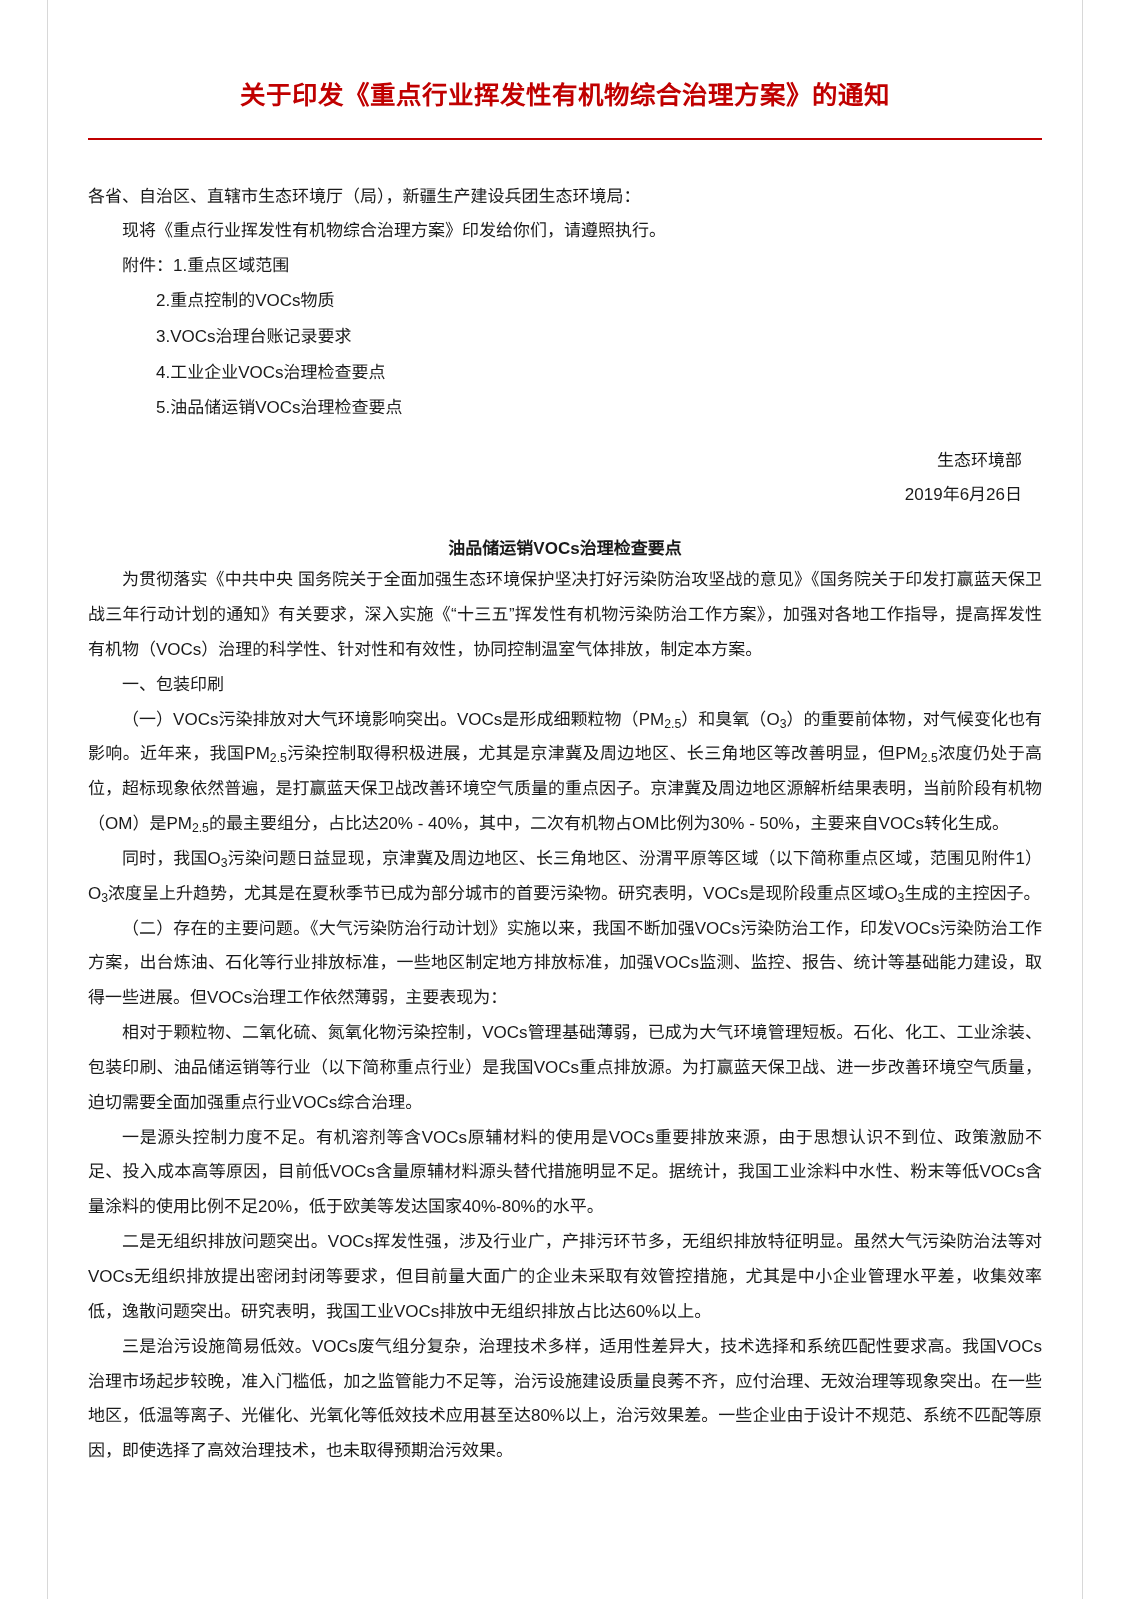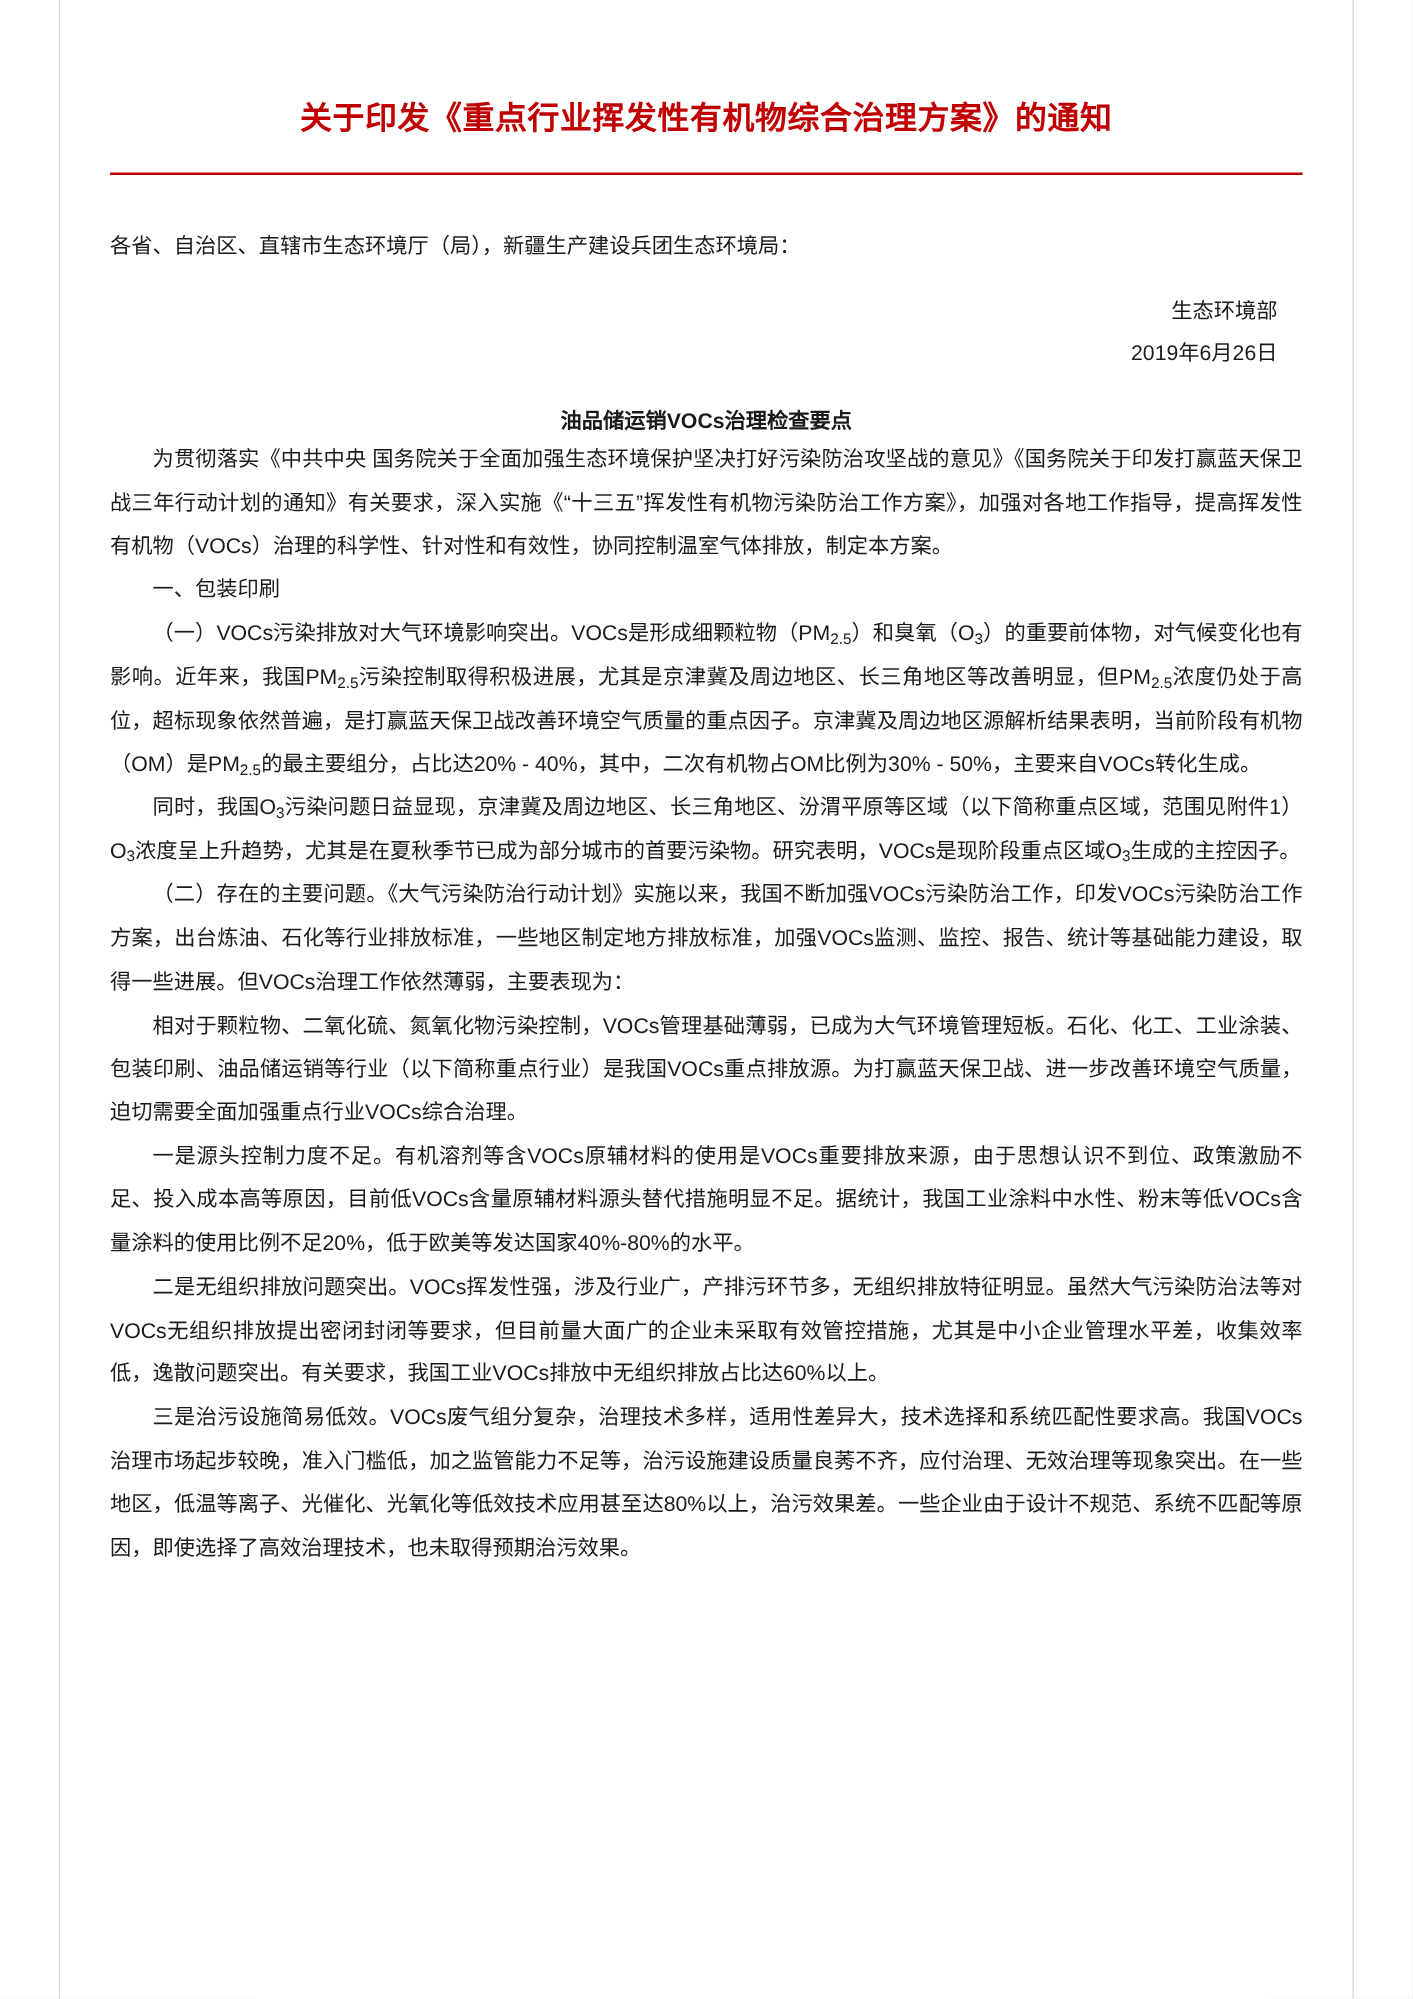--- a/index.html
+++ b/index.html
@@ -106,34 +106,42 @@
   <div class="edge-rule-left"></div>
   <div class="edge-rule-right"></div>
 
   <div class="content">
 
     <div class="doc-title">关于印发《重点行业挥发性有机物综合治理方案》的通知</div>
     <hr class="title-rule">
 
     <div class="body-text p-top">各省、自治区、直辖市生态环境厅（局），新疆生产建设兵团生态环境局：</div>
 
+    <div class="body-text indent2">现将《重点行业挥发性有机物综合治理方案》印发给你们，请遵照执行。</div>
 
+    <div class="body-text attach-list">
+      <p class="indent2">附件：1.重点区域范围</p>
+      <p class="indent3">2.重点控制的VOCs物质</p>
+      <p class="indent3">3.VOCs治理台账记录要求</p>
+      <p class="indent3">4.工业企业VOCs治理检查要点</p>
+      <p class="indent3">5.油品储运销VOCs治理检查要点</p>
+    </div>
 
     <div class="signature">生态环境部</div>
     <div class="signature" style="margin-top:0">2019年6月26日</div>
 
     <div class="section-heading">油品储运销VOCs治理检查要点</div>
 
     <p class="para">为贯彻落实《中共中央 国务院关于全面加强生态环境保护坚决打好污染防治攻坚战的意见》《国务院关于印发打赢蓝天保卫战三年行动计划的通知》有关要求，深入实施《“十三五”挥发性有机物污染防治工作方案》，加强对各地工作指导，提高挥发性有机物（VOCs）治理的科学性、针对性和有效性，协同控制温室气体排放，制定本方案。</p>
     <p class="para">一、包装印刷</p>
 
     <p class="para">（一）VOCs污染排放对大气环境影响突出。VOCs是形成细颗粒物（PM<sub>2.5</sub>）和臭氧（O<sub>3</sub>）的重要前体物，对气候变化也有影响。近年来，我国PM<sub>2.5</sub>污染控制取得积极进展，尤其是京津冀及周边地区、长三角地区等改善明显，但PM<sub>2.5</sub>浓度仍处于高位，超标现象依然普遍，是打赢蓝天保卫战改善环境空气质量的重点因子。京津冀及周边地区源解析结果表明，当前阶段有机物（OM）是PM<sub>2.5</sub>的最主要组分，占比达20% - 40%，其中，二次有机物占OM比例为30% - 50%，主要来自VOCs转化生成。</p>
 
     <p class="para">同时，我国O<sub>3</sub>污染问题日益显现，京津冀及周边地区、长三角地区、汾渭平原等区域（以下简称重点区域，范围见附件1）O<sub>3</sub>浓度呈上升趋势，尤其是在夏秋季节已成为部分城市的首要污染物。研究表明，VOCs是现阶段重点区域O<sub>3</sub>生成的主控因子。</p>
 
     <p class="para">（二）存在的主要问题。《大气污染防治行动计划》实施以来，我国不断加强VOCs污染防治工作，印发VOCs污染防治工作方案，出台炼油、石化等行业排放标准，一些地区制定地方排放标准，加强VOCs监测、监控、报告、统计等基础能力建设，取得一些进展。但VOCs治理工作依然薄弱，主要表现为：</p>
     <p class="para">相对于颗粒物、二氧化硫、氮氧化物污染控制，VOCs管理基础薄弱，已成为大气环境管理短板。石化、化工、工业涂装、包装印刷、油品储运销等行业（以下简称重点行业）是我国VOCs重点排放源。为打赢蓝天保卫战、进一步改善环境空气质量，迫切需要全面加强重点行业VOCs综合治理。</p>
     <p class="para">一是源头控制力度不足。有机溶剂等含VOCs原辅材料的使用是VOCs重要排放来源，由于思想认识不到位、政策激励不足、投入成本高等原因，目前低VOCs含量原辅材料源头替代措施明显不足。据统计，我国工业涂料中水性、粉末等低VOCs含量涂料的使用比例不足20%，低于欧美等发达国家40%-80%的水平。</p>
-    <p class="para">二是无组织排放问题突出。VOCs挥发性强，涉及行业广，产排污环节多，无组织排放特征明显。虽然大气污染防治法等对VOCs无组织排放提出密闭封闭等要求，但目前量大面广的企业未采取有效管控措施，尤其是中小企业管理水平差，收集效率低，逸散问题突出。有关要求，我国工业VOCs排放中无组织排放占比达60%以上。</p>
+    <p class="para">二是无组织排放问题突出。VOCs挥发性强，涉及行业广，产排污环节多，无组织排放特征明显。虽然大气污染防治法等对VOCs无组织排放提出密闭封闭等要求，但目前量大面广的企业未采取有效管控措施，尤其是中小企业管理水平差，收集效率低，逸散问题突出。研究表明，我国工业VOCs排放中无组织排放占比达60%以上。</p>
     <p class="para">三是治污设施简易低效。VOCs废气组分复杂，治理技术多样，适用性差异大，技术选择和系统匹配性要求高。我国VOCs治理市场起步较晚，准入门槛低，加之监管能力不足等，治污设施建设质量良莠不齐，应付治理、无效治理等现象突出。在一些地区，低温等离子、光催化、光氧化等低效技术应用甚至达80%以上，治污效果差。一些企业由于设计不规范、系统不匹配等原因，即使选择了高效治理技术，也未取得预期治污效果。</p>
 
   </div>
 </div>
 
 </body></html>

